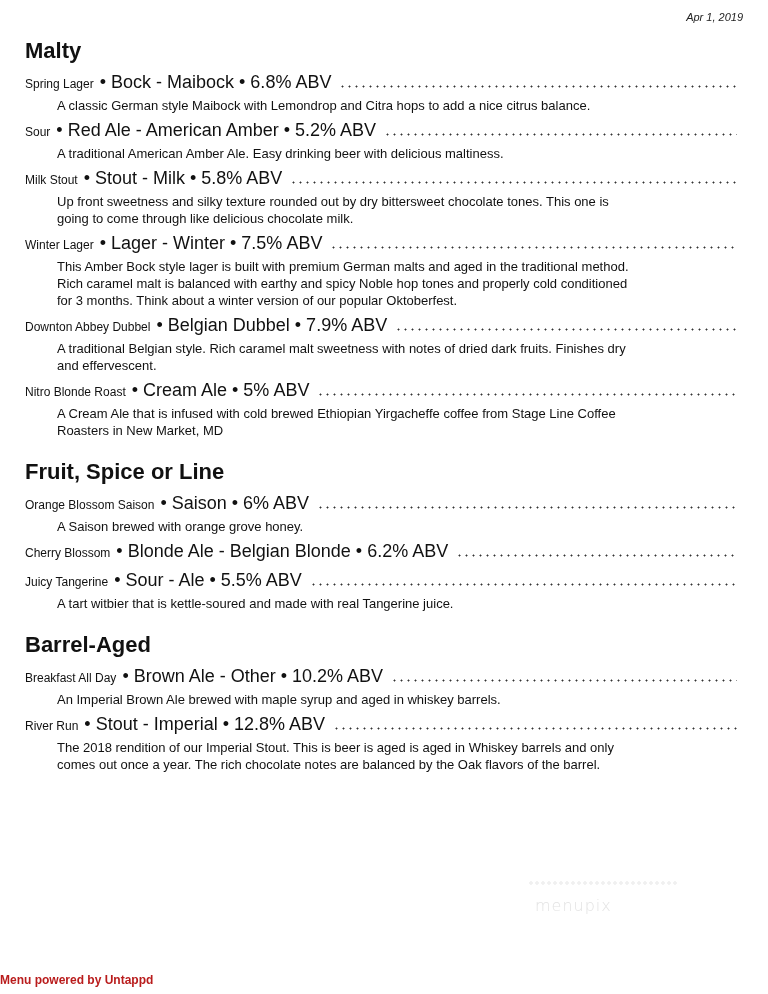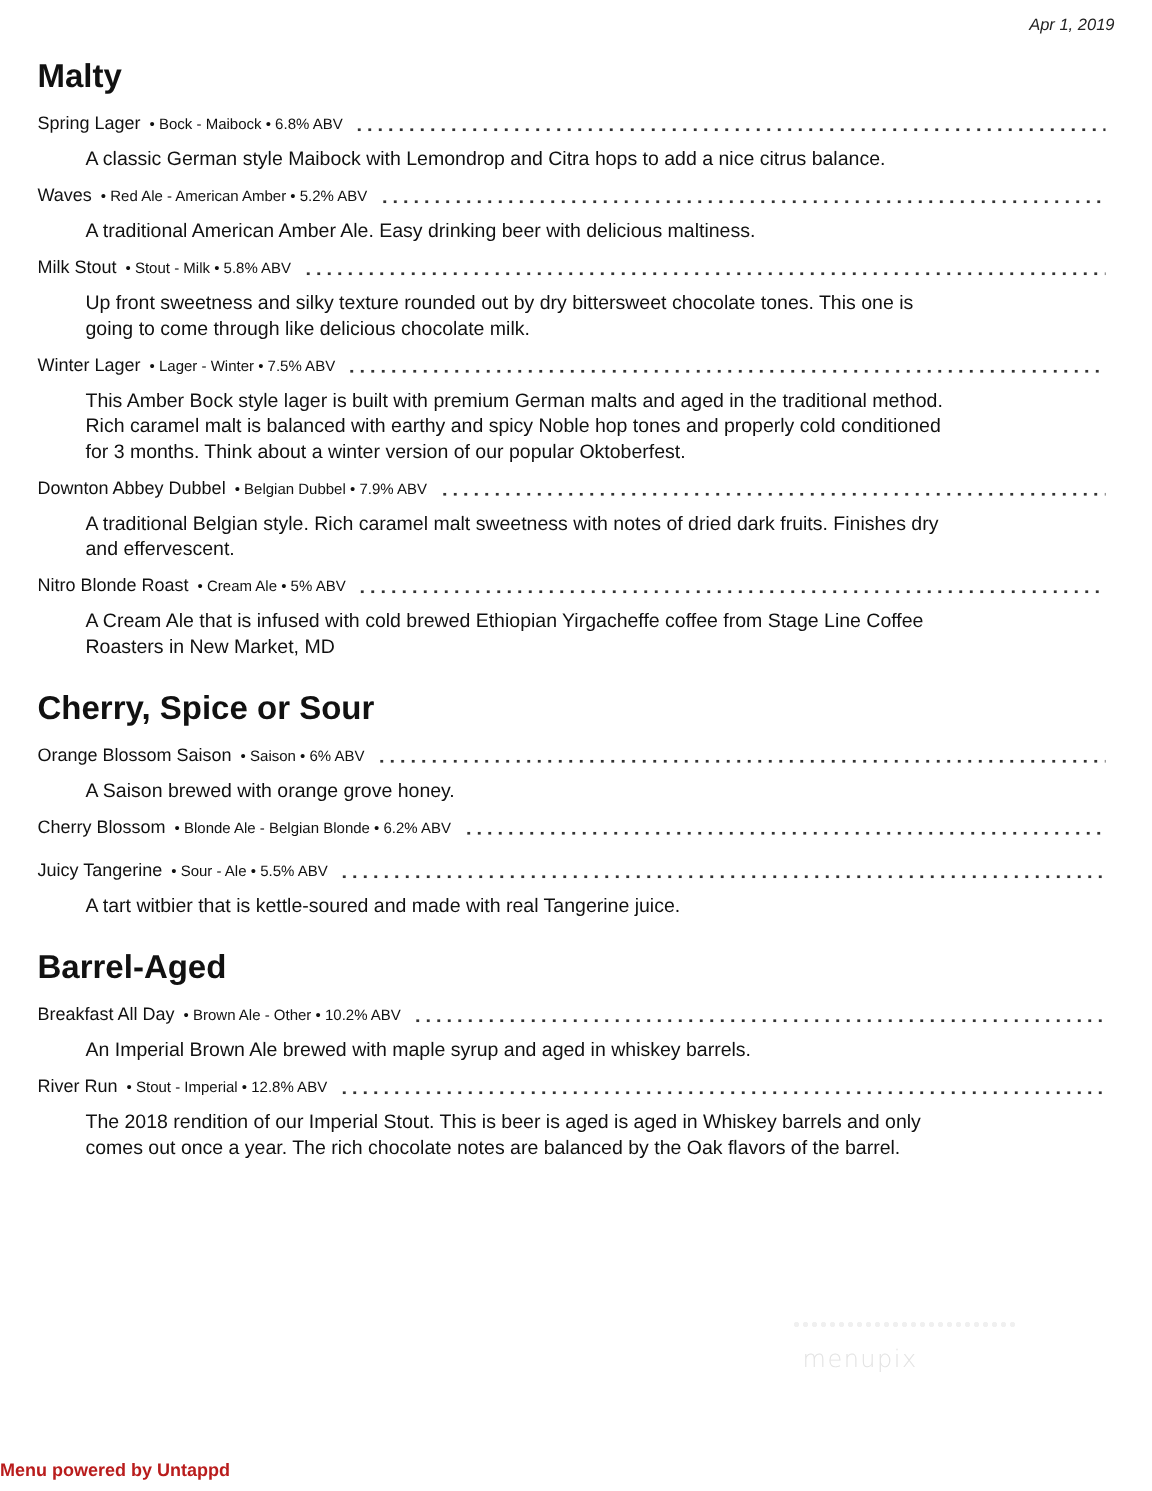--- a/index.html
+++ b/index.html
@@ -15,21 +15,21 @@
   .section { margin-bottom: 18px; }
   .section-title {
     font-size: 22px; font-weight: bold; margin: 0 0 5px 0; line-height: 30px;
   }
   .item { margin-bottom: 5px; }
   .item-header {
     display: flex; align-items: baseline; white-space: nowrap;
     line-height: 22px;
   }
   .item-name { font-size: 12px; font-weight: normal; }
-  .item-meta { font-size: 10px; margin-left: 6px; }
+  .item-meta { font-size: 18px; margin-left: 6px; }
   .leader {
     flex: 1; margin-left: 8px; height: 1px; align-self: center;
     margin-top: 6px;
     background-image: radial-gradient(circle, #333 0.9px, transparent 1.1px);
     background-size: 7px 3px; background-repeat: repeat-x;
     height: 3px;
   }
   .item-desc {
     font-size: 13px; line-height: 17px; width: 575px; margin-top: 2px; margin-left: 32px;
   }
@@ -60,21 +60,21 @@
     <div class="item">
       <div class="item-header">
           <span class="item-name">Spring Lager</span>
           <span class="item-meta">• Bock - Maibock • 6.8% ABV</span>
           <span class="leader"></span>
         </div>
       <div class="item-desc">A classic German style Maibock with Lemondrop and Citra hops to add a nice citrus balance.</div>
     </div>
     <div class="item">
       <div class="item-header">
-          <span class="item-name">Waves</span>
+          <span class="item-name">Sour</span>
           <span class="item-meta">• Red Ale - American Amber • 5.2% ABV</span>
           <span class="leader"></span>
         </div>
       <div class="item-desc">A traditional American Amber Ale. Easy drinking beer with delicious maltiness.</div>
     </div>
     <div class="item">
       <div class="item-header">
           <span class="item-name">Milk Stout</span>
           <span class="item-meta">• Stout - Milk • 5.8% ABV</span>
           <span class="leader"></span>
@@ -101,21 +101,21 @@
       <div class="item-header">
           <span class="item-name">Nitro Blonde Roast</span>
           <span class="item-meta">• Cream Ale • 5% ABV</span>
           <span class="leader"></span>
         </div>
       <div class="item-desc">A Cream Ale that is infused with cold brewed Ethiopian Yirgacheffe coffee from Stage Line Coffee Roasters in New Market, MD</div>
     </div>
   </div>
 
   <div class="section">
-    <h2 class="section-title">Cherry, Spice or Sour</h2>
+    <h2 class="section-title">Fruit, Spice or Line</h2>
     <div class="item">
       <div class="item-header">
           <span class="item-name">Orange Blossom Saison</span>
           <span class="item-meta">• Saison • 6% ABV</span>
           <span class="leader"></span>
         </div>
       <div class="item-desc">A Saison brewed with orange grove honey.</div>
     </div>
     <div class="item">
       <div class="item-header">

